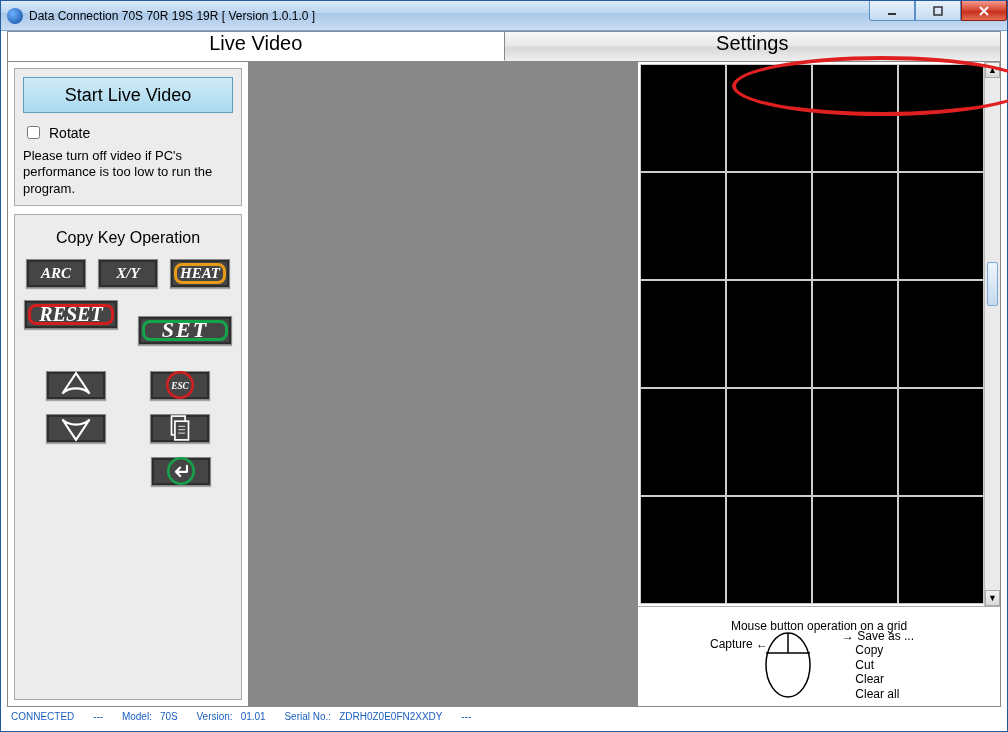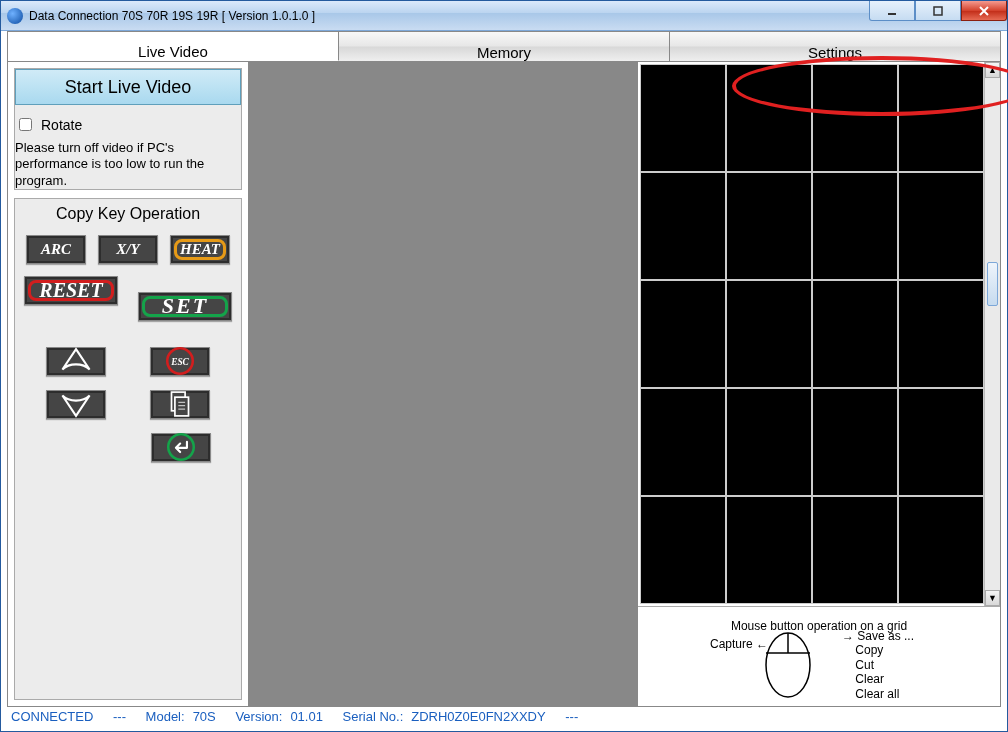--- a/index.html
+++ b/index.html
@@ -52,22 +52,22 @@
 
   .clientwrap {
     position:absolute; left:6px; right:6px; top:30px; bottom:6px;
     background:#fff;
   }
 
   
   .tabbar { display:flex; height:30px; border:1px solid #888; border-bottom:none; }
   .tab {
     flex:1; border-right:1px solid #888;
-    display:flex; align-items:flex-end; justify-content:center;
-    font-size:15px;
+    display:flex; align-items:flex-start; justify-content:center;
+    font-size:20px;
     background:linear-gradient(to bottom,#f8f8f8 0%,#e7e7e7 48%,#d8d8d8 52%,#efefef 100%);
     cursor:pointer;
     position:relative;
   }
   .tab:last-child { border-right:none; }
   .tab.active {
     background:#fff;
     border-bottom:1px solid #fff;
   }
   .tabbody {
@@ -85,20 +85,21 @@
     border-radius:50%;
     pointer-events:none;
     z-index:100;
   }
 
   
   .leftcol { width:240px; padding:6px; display:flex; flex-direction:column; gap:8px; }
   .panel {
     border:1px solid #aaa;
     background:#ececec;
+    padding:8px;
   }
   .btn-startvideo {
     width:100%; height:36px;
     font-size:18px;
     background:linear-gradient(to bottom,#d0ebf7,#a9d9ef);
     border:1px solid #5f9fbb;
     cursor:pointer;
   }
   .rotate-row { margin-top:10px; display:flex; align-items:center; gap:6px; font-size:14px; }
   .hint { margin-top:6px; font-size:13px; line-height:1.25; }
@@ -161,21 +162,21 @@
   .mousehint svg { position:absolute; left:120px; top:18px; }
   .mousehint .capture { position:absolute; left:72px; top:30px; }
   .mousehint .rightops { position:absolute; left:204px; top:22px; line-height:1.2; }
   .mousehint .arrow { font-family:Arial; }
 
   
   .statusbar {
     position:absolute; left:0; right:0; bottom:0; height:18px;
     background:#fff;
     color:#1a5fbf;
-    font-size:13px;
+    font-size:10px;
     padding:0 4px;
     display:flex; align-items:center; gap:8px;
   }
 </style>
 </head>
 <body>
 
 <div class="window">
 
   <div class="titlebar">
@@ -198,23 +199,20 @@
           </svg>
       </div>
     </div>
   </div>
 
   <div class="clientwrap">
 
     <div class="tabbar">
       <div class="tab active">
           <span>Live Video</span>
-        </div>
-      <div class="tab">
-          <span>Memory</span>
         </div>
       <div class="tab">
           <span>Settings</span>
         </div>
     </div>
 
     <div class="ellipse-annot"></div>
 
     <div class="tabbody">
 

